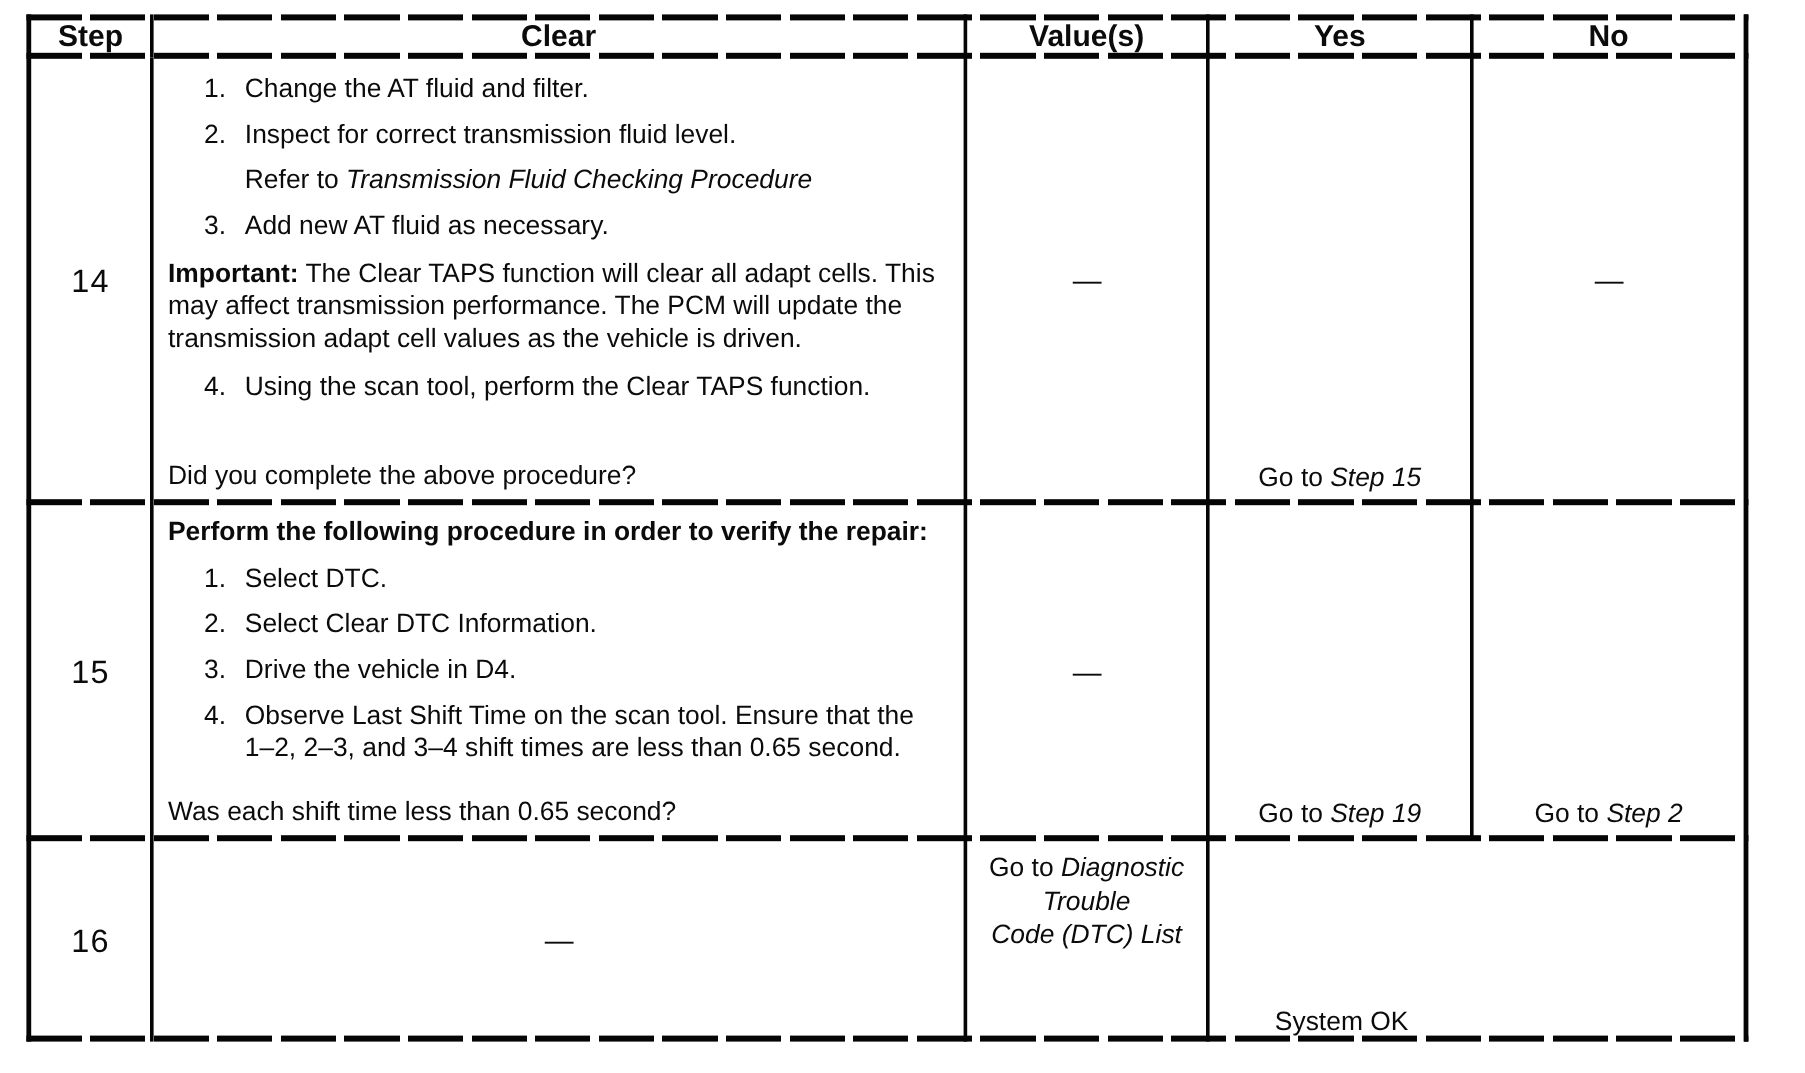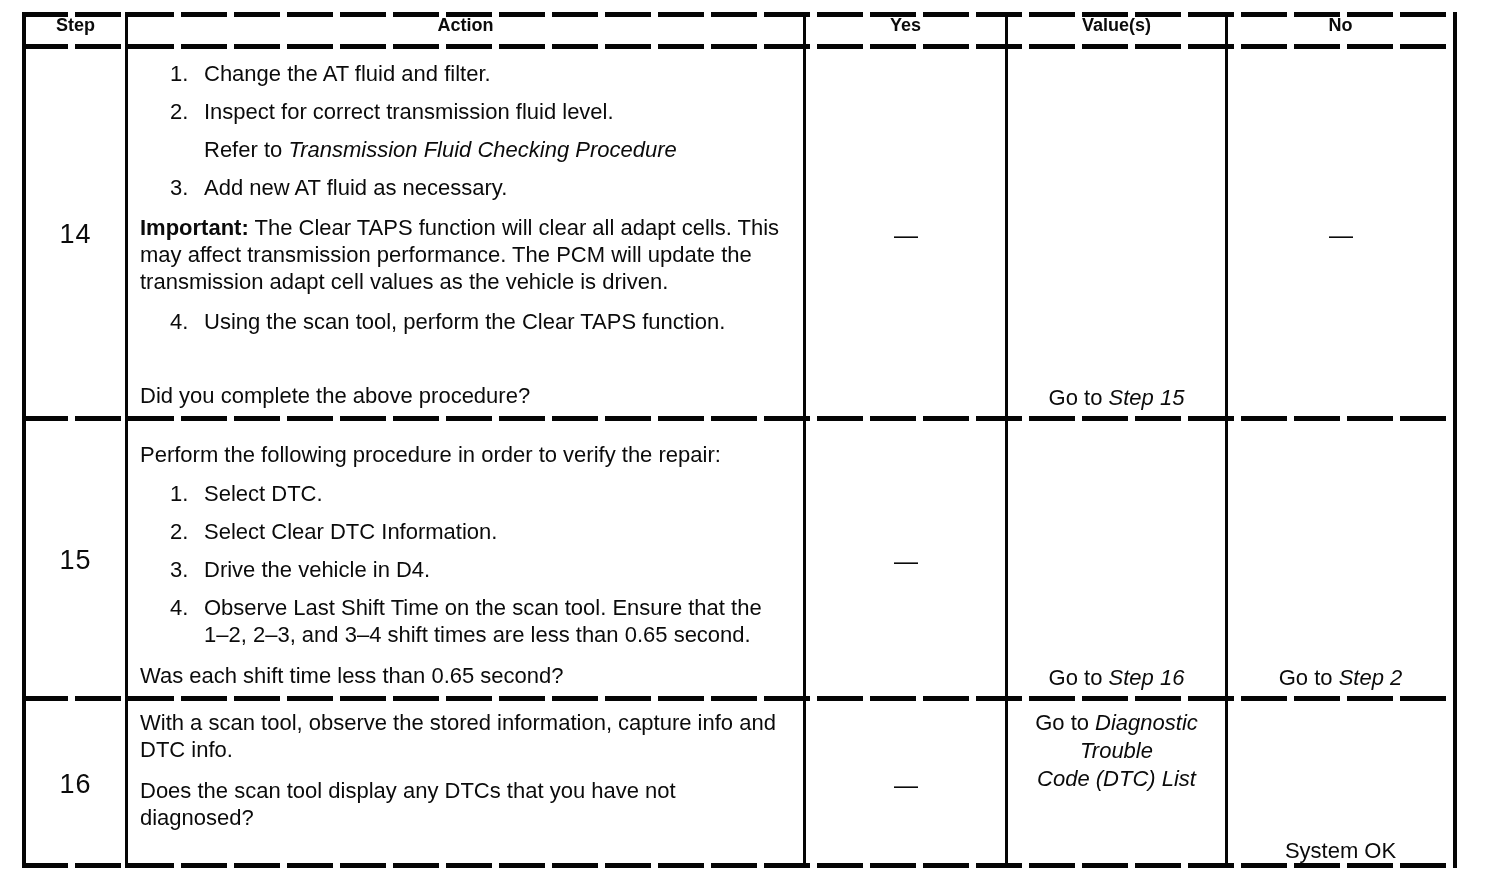--- a/index.html
+++ b/index.html
@@ -28,38 +28,38 @@
     line-height:27px;
   }
   .lastcol{border-right:none;border-radius:13px;}
   
   .hrule{
     position:absolute;left:-4px;width:calc(100% + 8px);height:5px;
     background:repeating-linear-gradient(90deg,#050505 0 46px,transparent 46px 53px);
     z-index:3;pointer-events:none;
   }
   .head{
-    display:flex;justify-content:center;
-    font-weight:bold;font-size:18px;
+    display:flex;align-items:center;justify-content:center;
+    font-weight:bold;font-size:25px;
   }
   .stepcell{
     display:flex;align-items:center;justify-content:center;
     font-size:27px;letter-spacing:1px;
   }
   .action{
     display:flex;flex-direction:column;
     padding:9px 14px 9px 12px;
   }
   .li{display:flex;margin:3px 0 8px 30px;}
   .li .num{width:34px;flex:0 0 34px;}
   .li .txt{flex:1;}
   .li.cont{margin-left:64px;}
   .para{margin:5px 0 10px 0;}
   .question{margin-top:auto;margin-bottom:2px;}
-  .intro{margin:12px 0 9px 0;}
+  .intro{margin:0 0 9px 0;font-weight:bold;}
   .vcell{
     display:flex;align-items:center;justify-content:center;
   }
   .dash{font-size:24px;letter-spacing:-1px;}
   .gocell{
     display:flex;flex-direction:column;align-items:center;justify-content:flex-end;
     text-align:center;padding-bottom:9px;
   }
   .gotop{
     justify-content:flex-start;padding-top:9px;padding-bottom:0;
@@ -70,27 +70,27 @@
 </style>
 </head>
 <body>
 
 <div class="tbl">
 
   <div class="cell head">
       <span>Step</span>
     </div>
   <div class="cell head">
-      <span>Action</span>
+      <span>Clear</span>
+    </div>
+  <div class="cell head">
+      <span>Value(s)</span>
     </div>
   <div class="cell head">
       <span>Yes</span>
-    </div>
-  <div class="cell head">
-      <span>Value(s)</span>
     </div>
   <div class="cell head lastcol">
       <span>No</span>
     </div>
 
   <div class="cell stepcell">
       <span>14</span>
     </div>
   <div class="cell action">
     <div class="li">
@@ -145,33 +145,29 @@
     <div class="li">
         <span class="num">4.</span>
         <span class="txt">Observe Last Shift Time on the scan tool. Ensure that the 1–2, 2–3, and 3–4 shift times are less than 0.65 second.</span>
       </div>
     <div class="question">Was each shift time less than 0.65 second?</div>
   </div>
   <div class="cell vcell">
       <span class="dash">—</span>
     </div>
   <div class="cell gocell">
-      <span><span>Go to </span><i>Step 16</i></span>
+      <span><span>Go to </span><i>Step 19</i></span>
     </div>
   <div class="cell gocell lastcol">
       <span><span>Go to </span><i>Step 2</i></span>
     </div>
 
   <div class="cell stepcell">
       <span>16</span>
     </div>
-  <div class="cell action">
-    <div>With a scan tool, observe the stored information, capture info and DTC info.</div>
-    <div style="margin-top:14px;">Does the scan tool display any DTCs that you have not diagnosed?</div>
-  </div>
   <div class="cell vcell">
       <span class="dash">—</span>
     </div>
   <div class="cell gocell gotop">
     <div><span>Go to </span><i>Diagnostic</i></div>
     <div><i>Trouble</i></div>
     <div><i>Code (DTC) List</i></div>
   </div>
   <div class="cell gocell lastcol" style="padding-bottom:4px;">
       <span>System OK</span>

